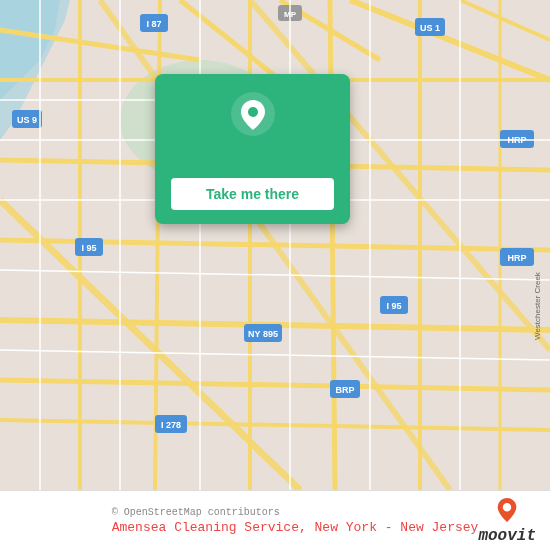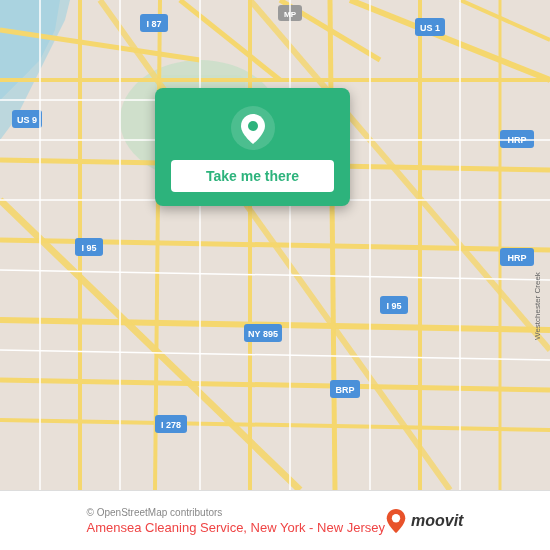--- a/index.html
+++ b/index.html
@@ -22,30 +22,31 @@
     
     #map-svg {
       position: absolute;
       top: 0; left: 0;
       width: 100%; height: 100%;
     }
 
     
     #location-card {
       position: absolute;
-      top: 88px;
+      top: 74px;
       left: 155px;
       width: 195px;
       background: #2db37c;
       border-radius: 8px;
       padding: 18px 16px 14px;
       display: flex;
       flex-direction: column;
       align-items: center;
       box-shadow: 0 4px 12px rgba(0,0,0,0.3);
+      gap: 32px;
     }
 
     #pin-icon {
       width: 44px;
       height: 44px;
       margin-bottom: 10px;
     }
 
     #take-me-there-btn {
       background: white;
@@ -60,23 +61,24 @@
       text-align: center;
     }
 
     
     #bottom-bar {
       width: 550px;
       height: 60px;
       background: white;
       display: flex;
       align-items: center;
-      justify-content: center;
+      justify-content: flex-end;
       padding: 0 14px;
       border-top: 1px solid #ddd;
+      font-family: Liberation Mono, monospace;
     }
 
     #location-info {
       display: flex;
       flex-direction: column;
     }
 
     #attribution {
       font-size: 10px;
       color: #888;
@@ -86,20 +88,21 @@
     #place-name {
       font-size: 13px;
       color: #ef4444;
       font-weight: 500;
     }
 
     #moovit-logo {
       display: flex;
       align-items: center;
       gap: 4px;
+      flex-direction: column;
     }
 
     #moovit-pin {
       width: 22px;
       height: 26px;
     }
 
     #moovit-text {
       font-size: 16px;
       font-weight: 700;

